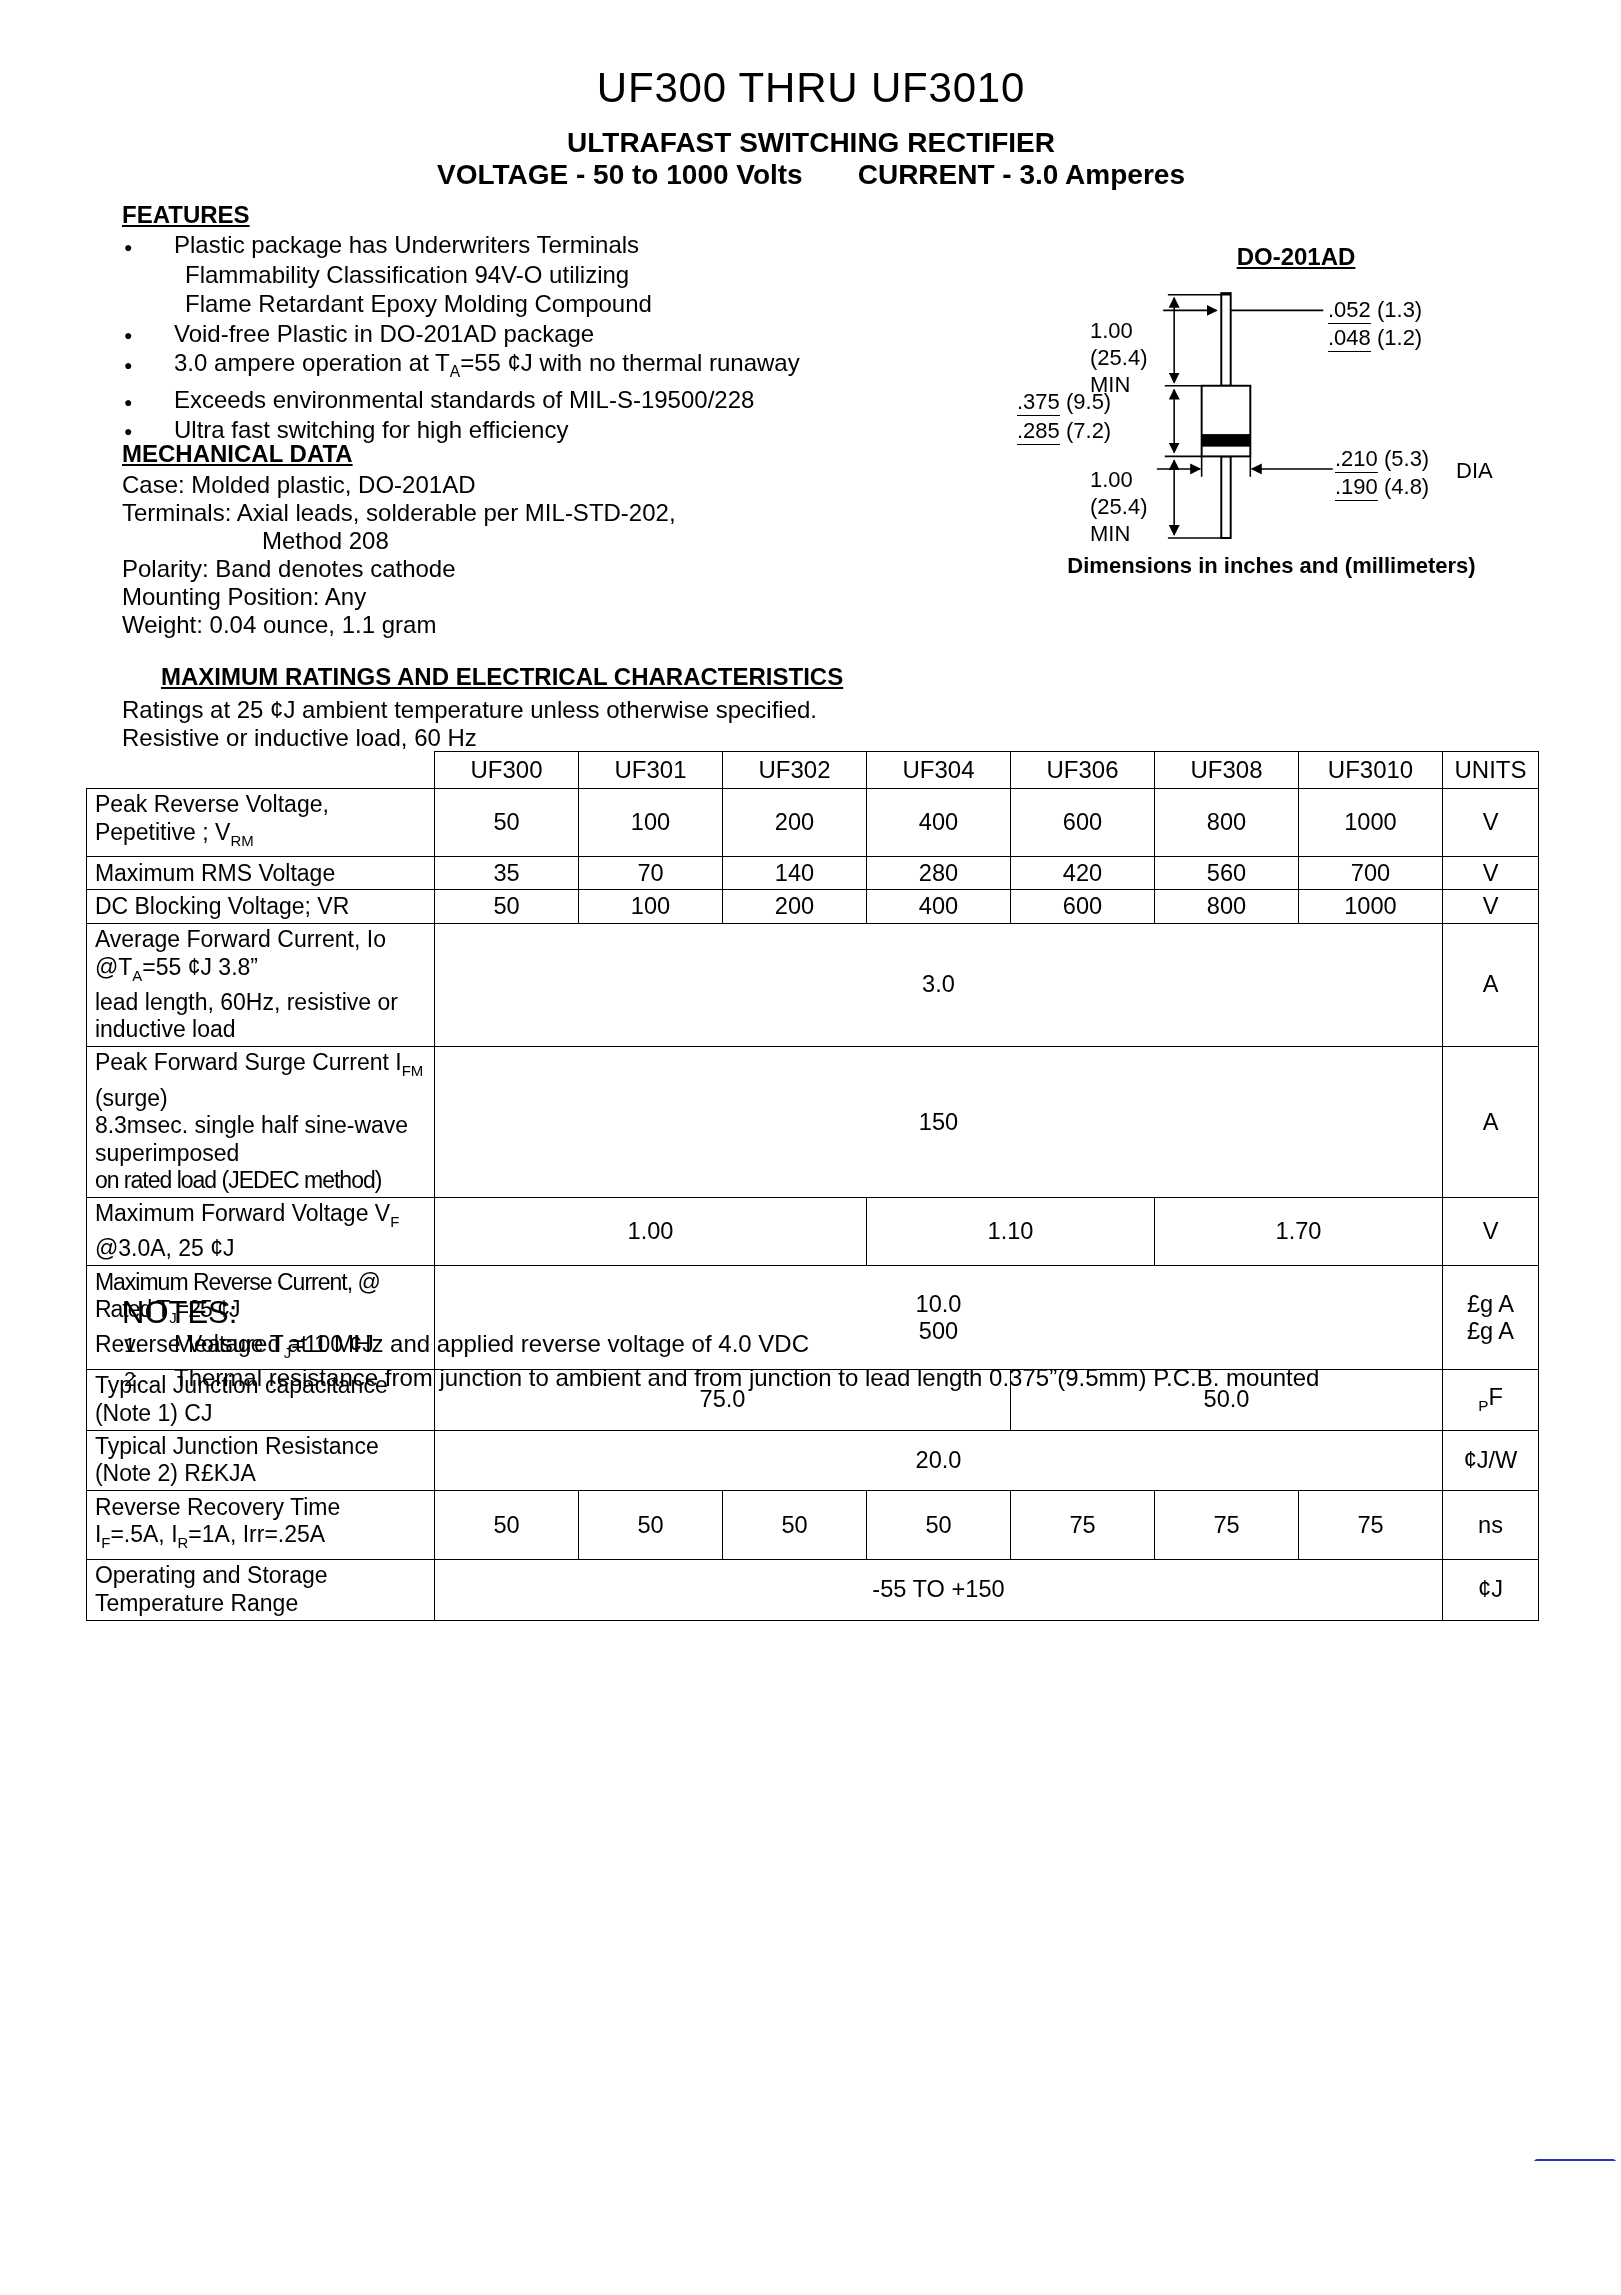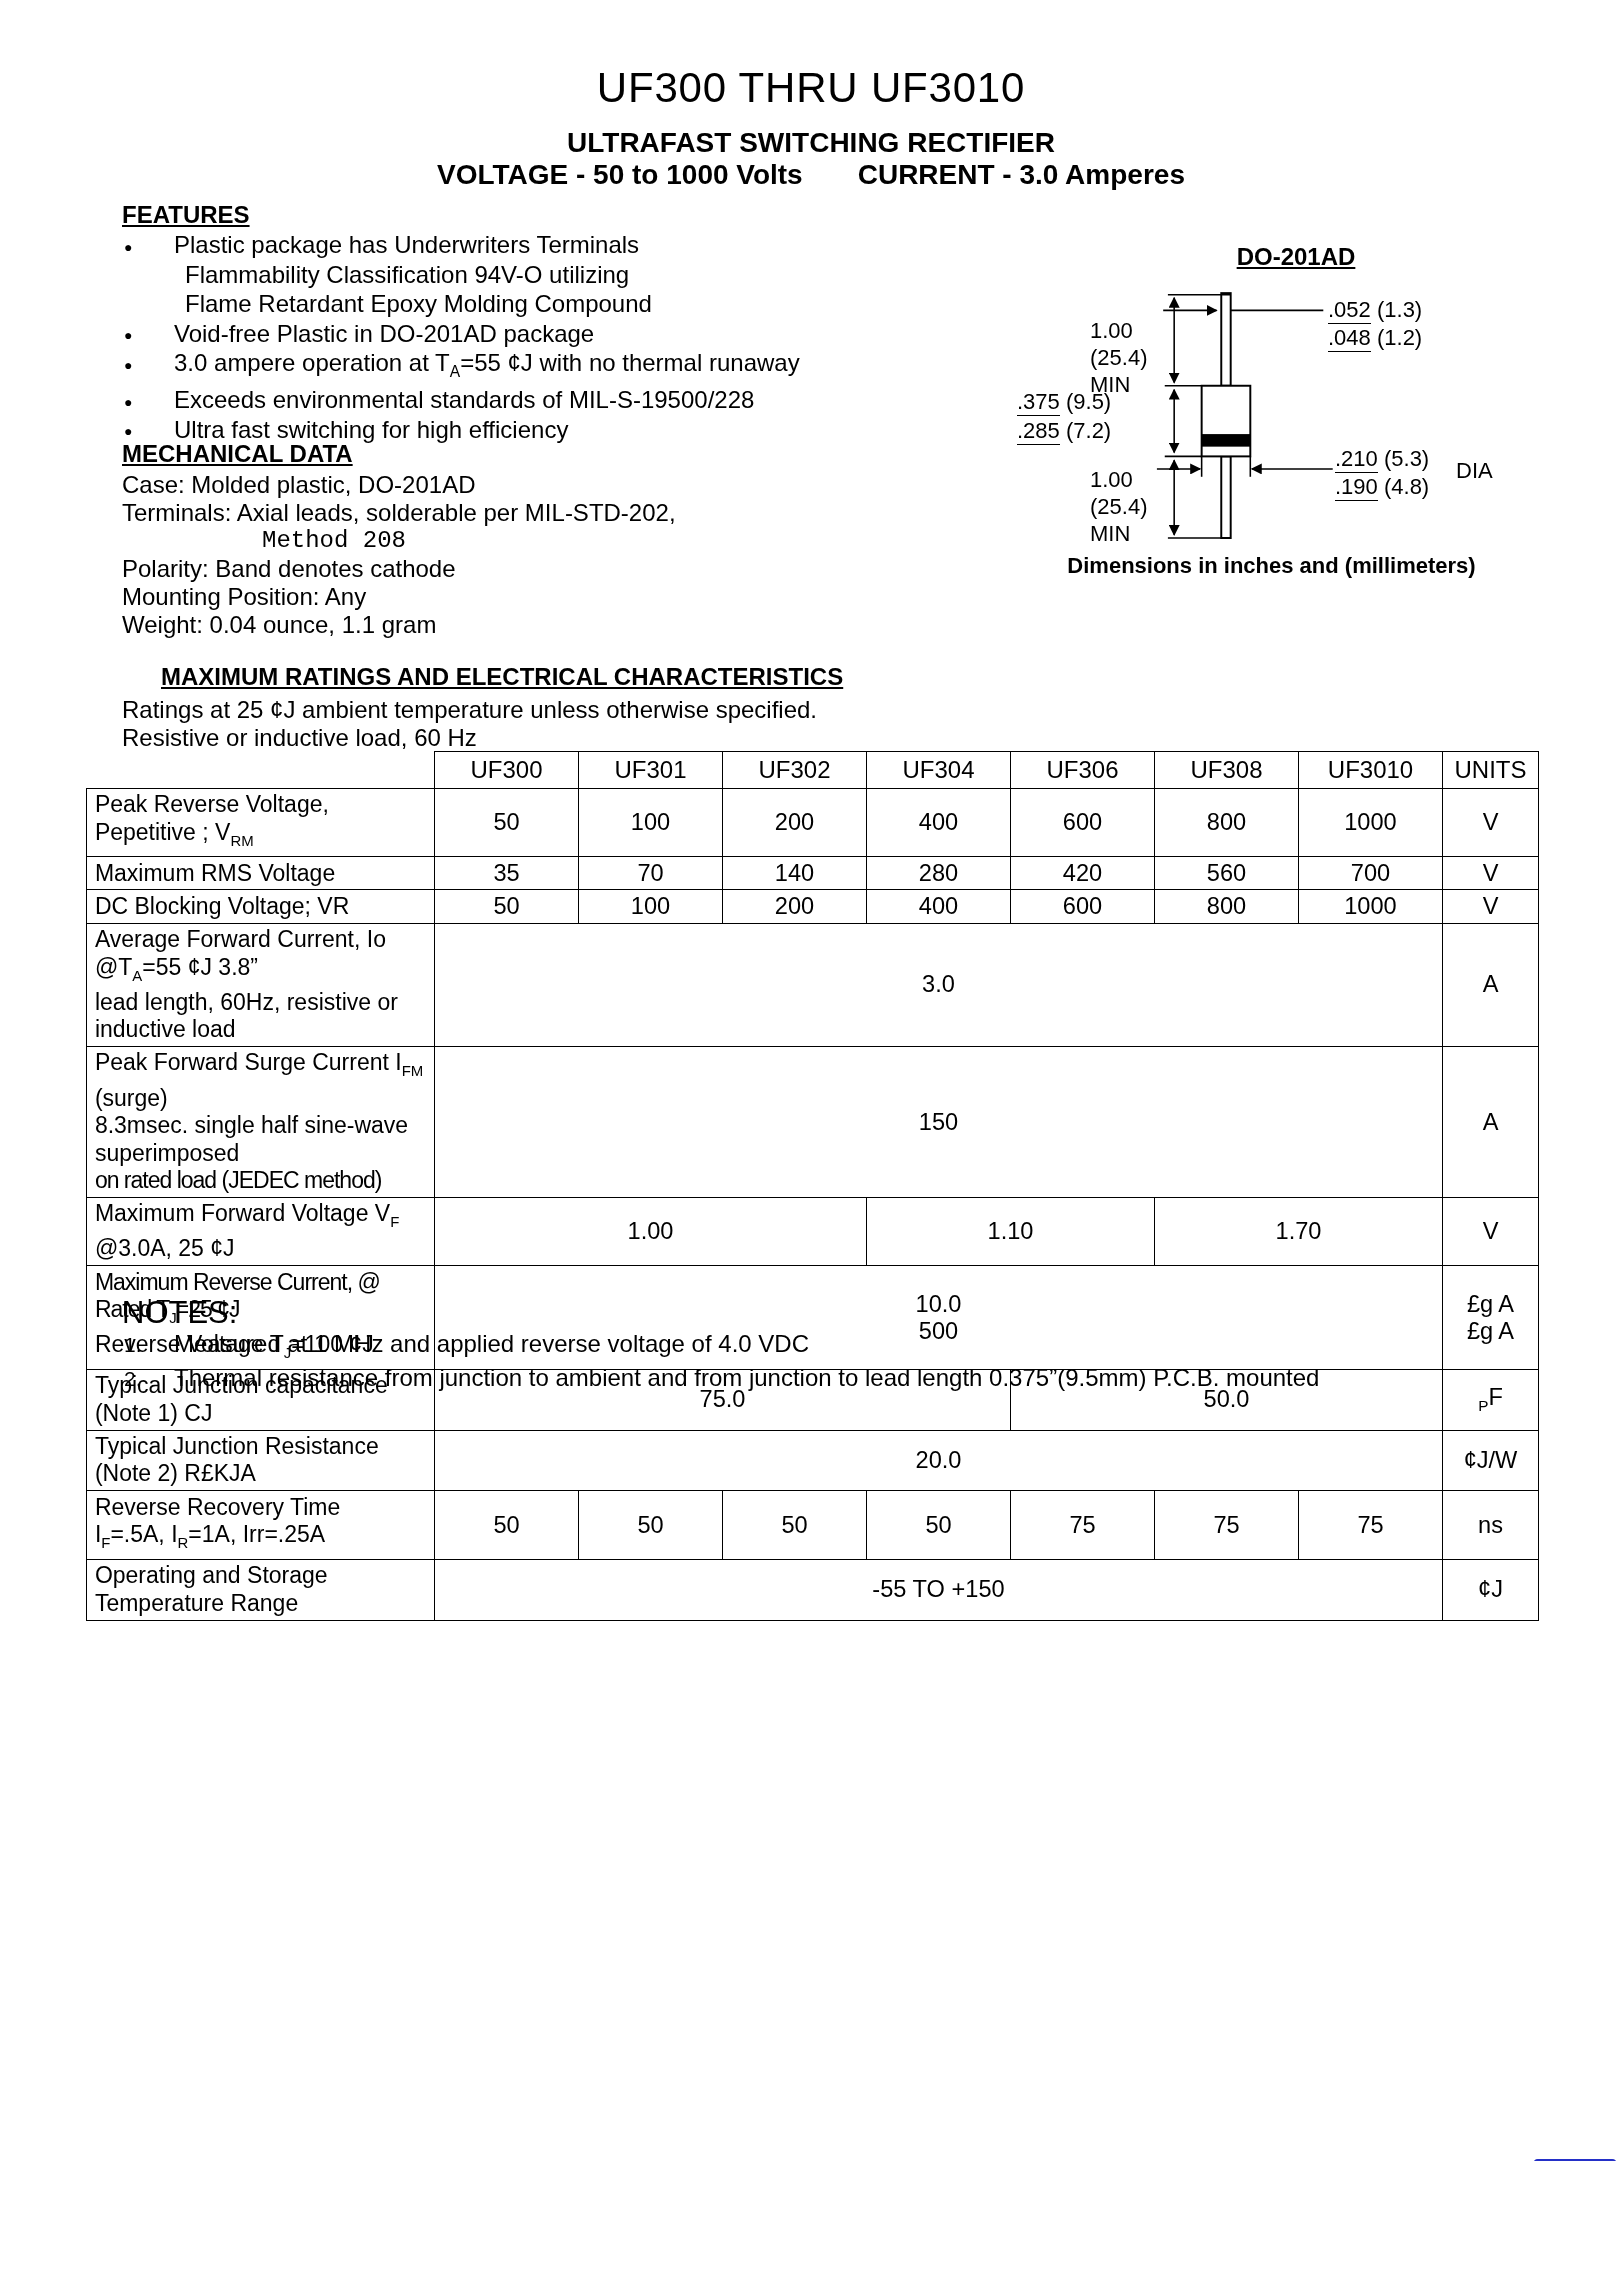--- a/index.html
+++ b/index.html
@@ -16,21 +16,21 @@
 
   .sec-h{font-size:24px;font-weight:700;text-decoration:underline;}
 
   .flist{top:231px;left:124px;width:824px;font-size:24px;line-height:28px;}
   .fitem{display:flex;}
   .fitem .bullet{width:50px;font-size:14px;flex:0 0 50px;padding-top:1.6px;}
   .fitem.cont .bullet{visibility:hidden;}
   .fitem.cont .ftext{padding-left:11px;}
 
   .mech{top:471px;left:122px;width:824px;font-size:24px;line-height:28px;}
-  .mech .indent{padding-left:140px;font-family:Liberation Mono, monospace;}
+  .mech .indent{padding-left:140px;}
 
   
   .dim{position:absolute;font-size:22px;white-space:nowrap;}
   .din{border-bottom:1.6px solid #000;padding-bottom:0.8px;}
   .dimblock{position:absolute;font-size:22px;line-height:27px;}
   .caption{top:553px;left:981px;width:581px;text-align:center;font-size:22px;font-weight:700;}
   .pkg{top:243px;left:1021px;width:550px;text-align:center;font-size:24px;font-weight:700;text-decoration:underline;}
 
   .rat-h{top:663px;left:161px;}
   .rat1{top:696px;left:122px;font-size:24px;}

